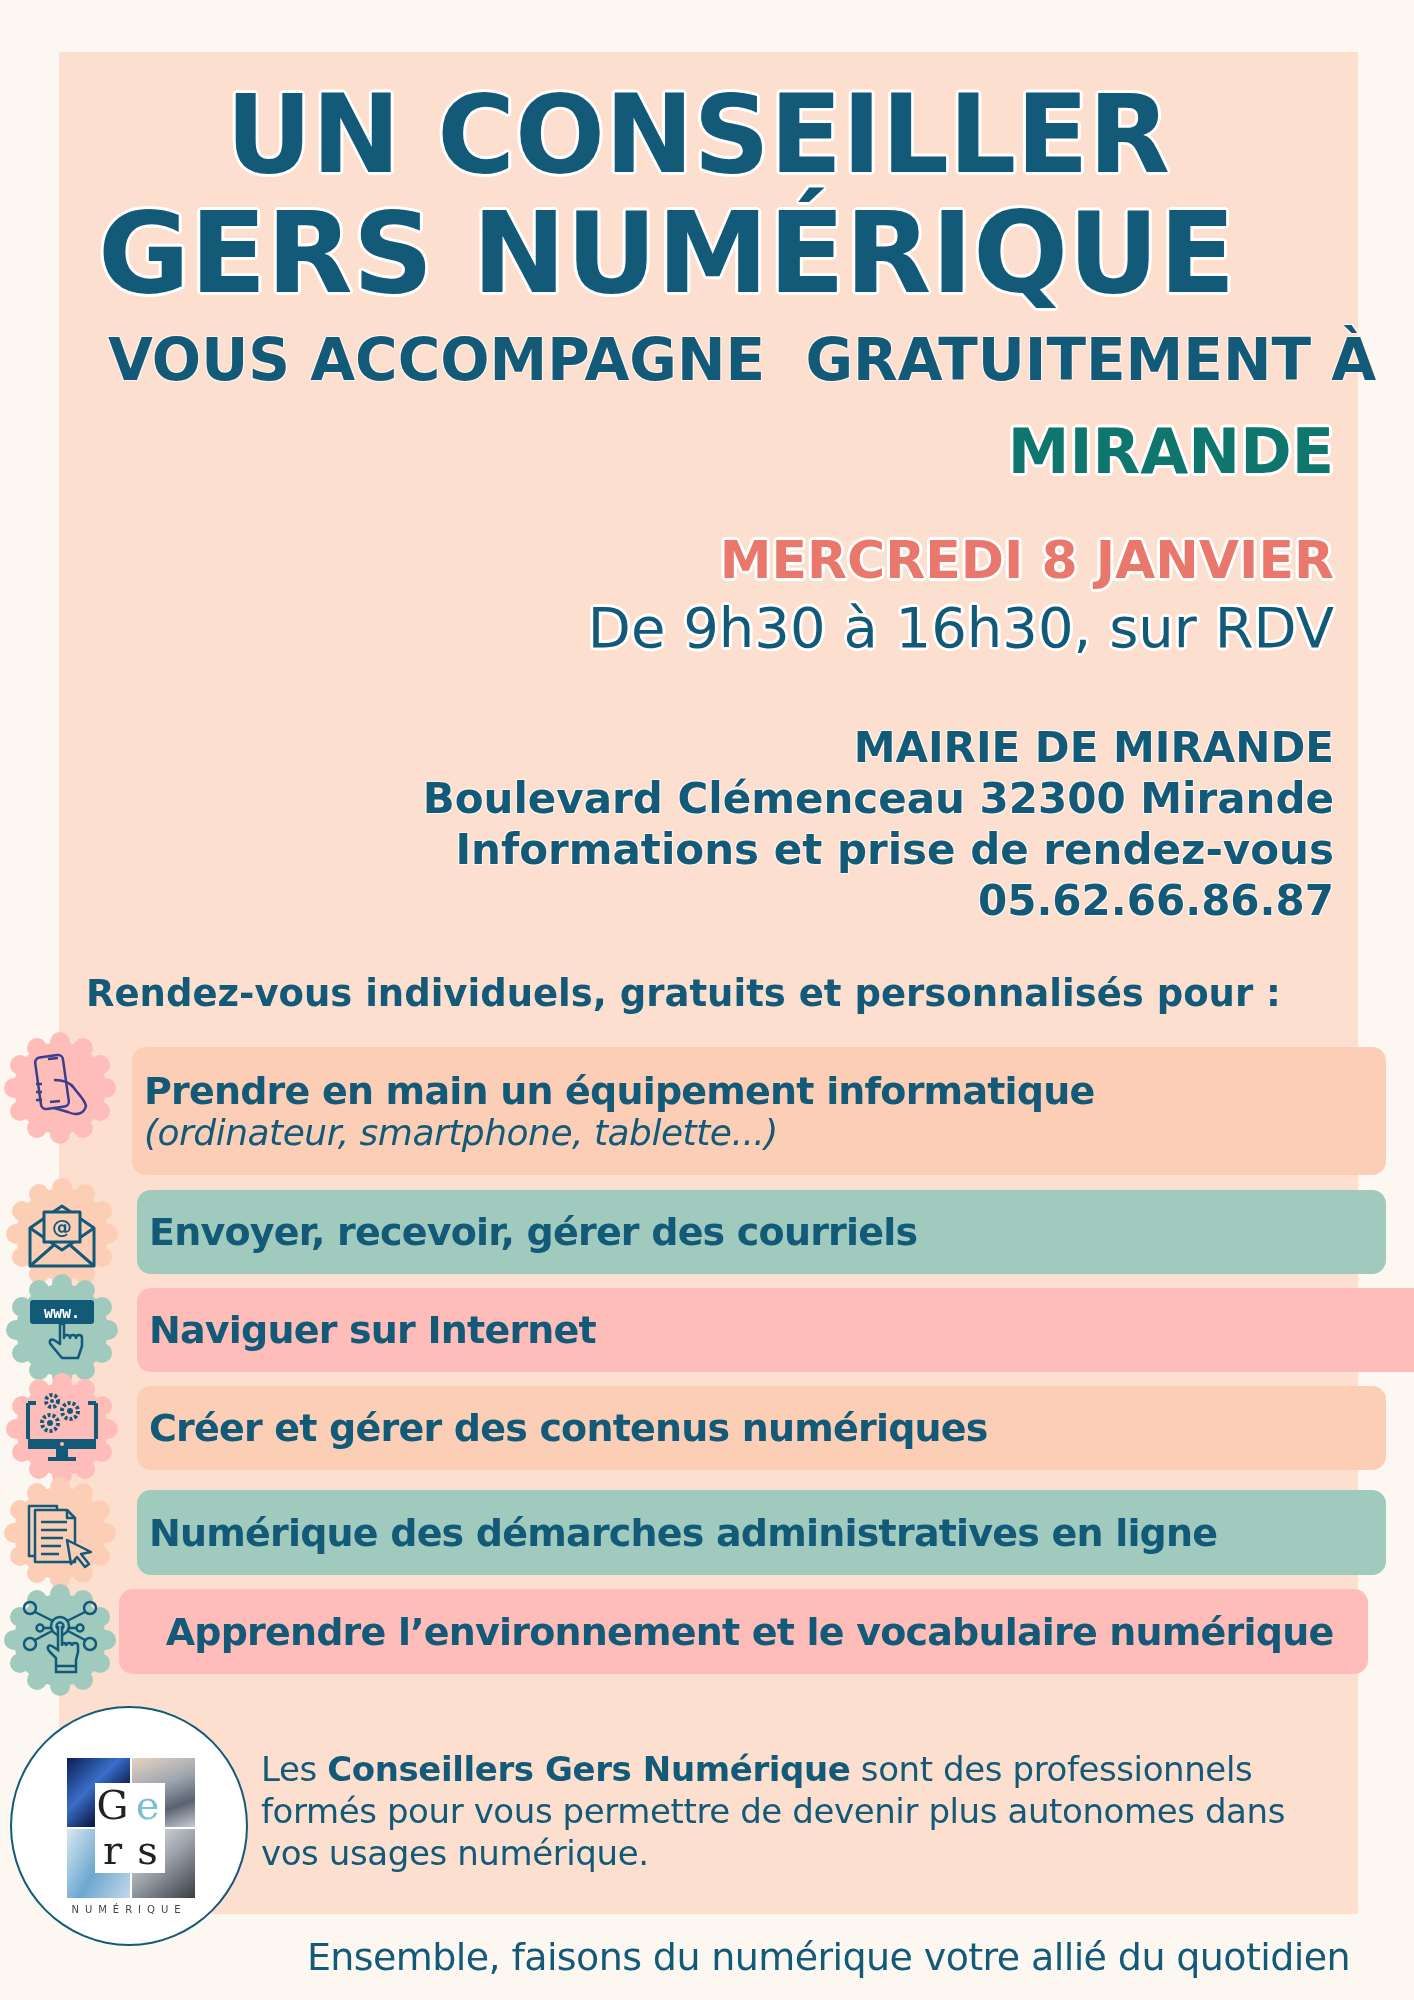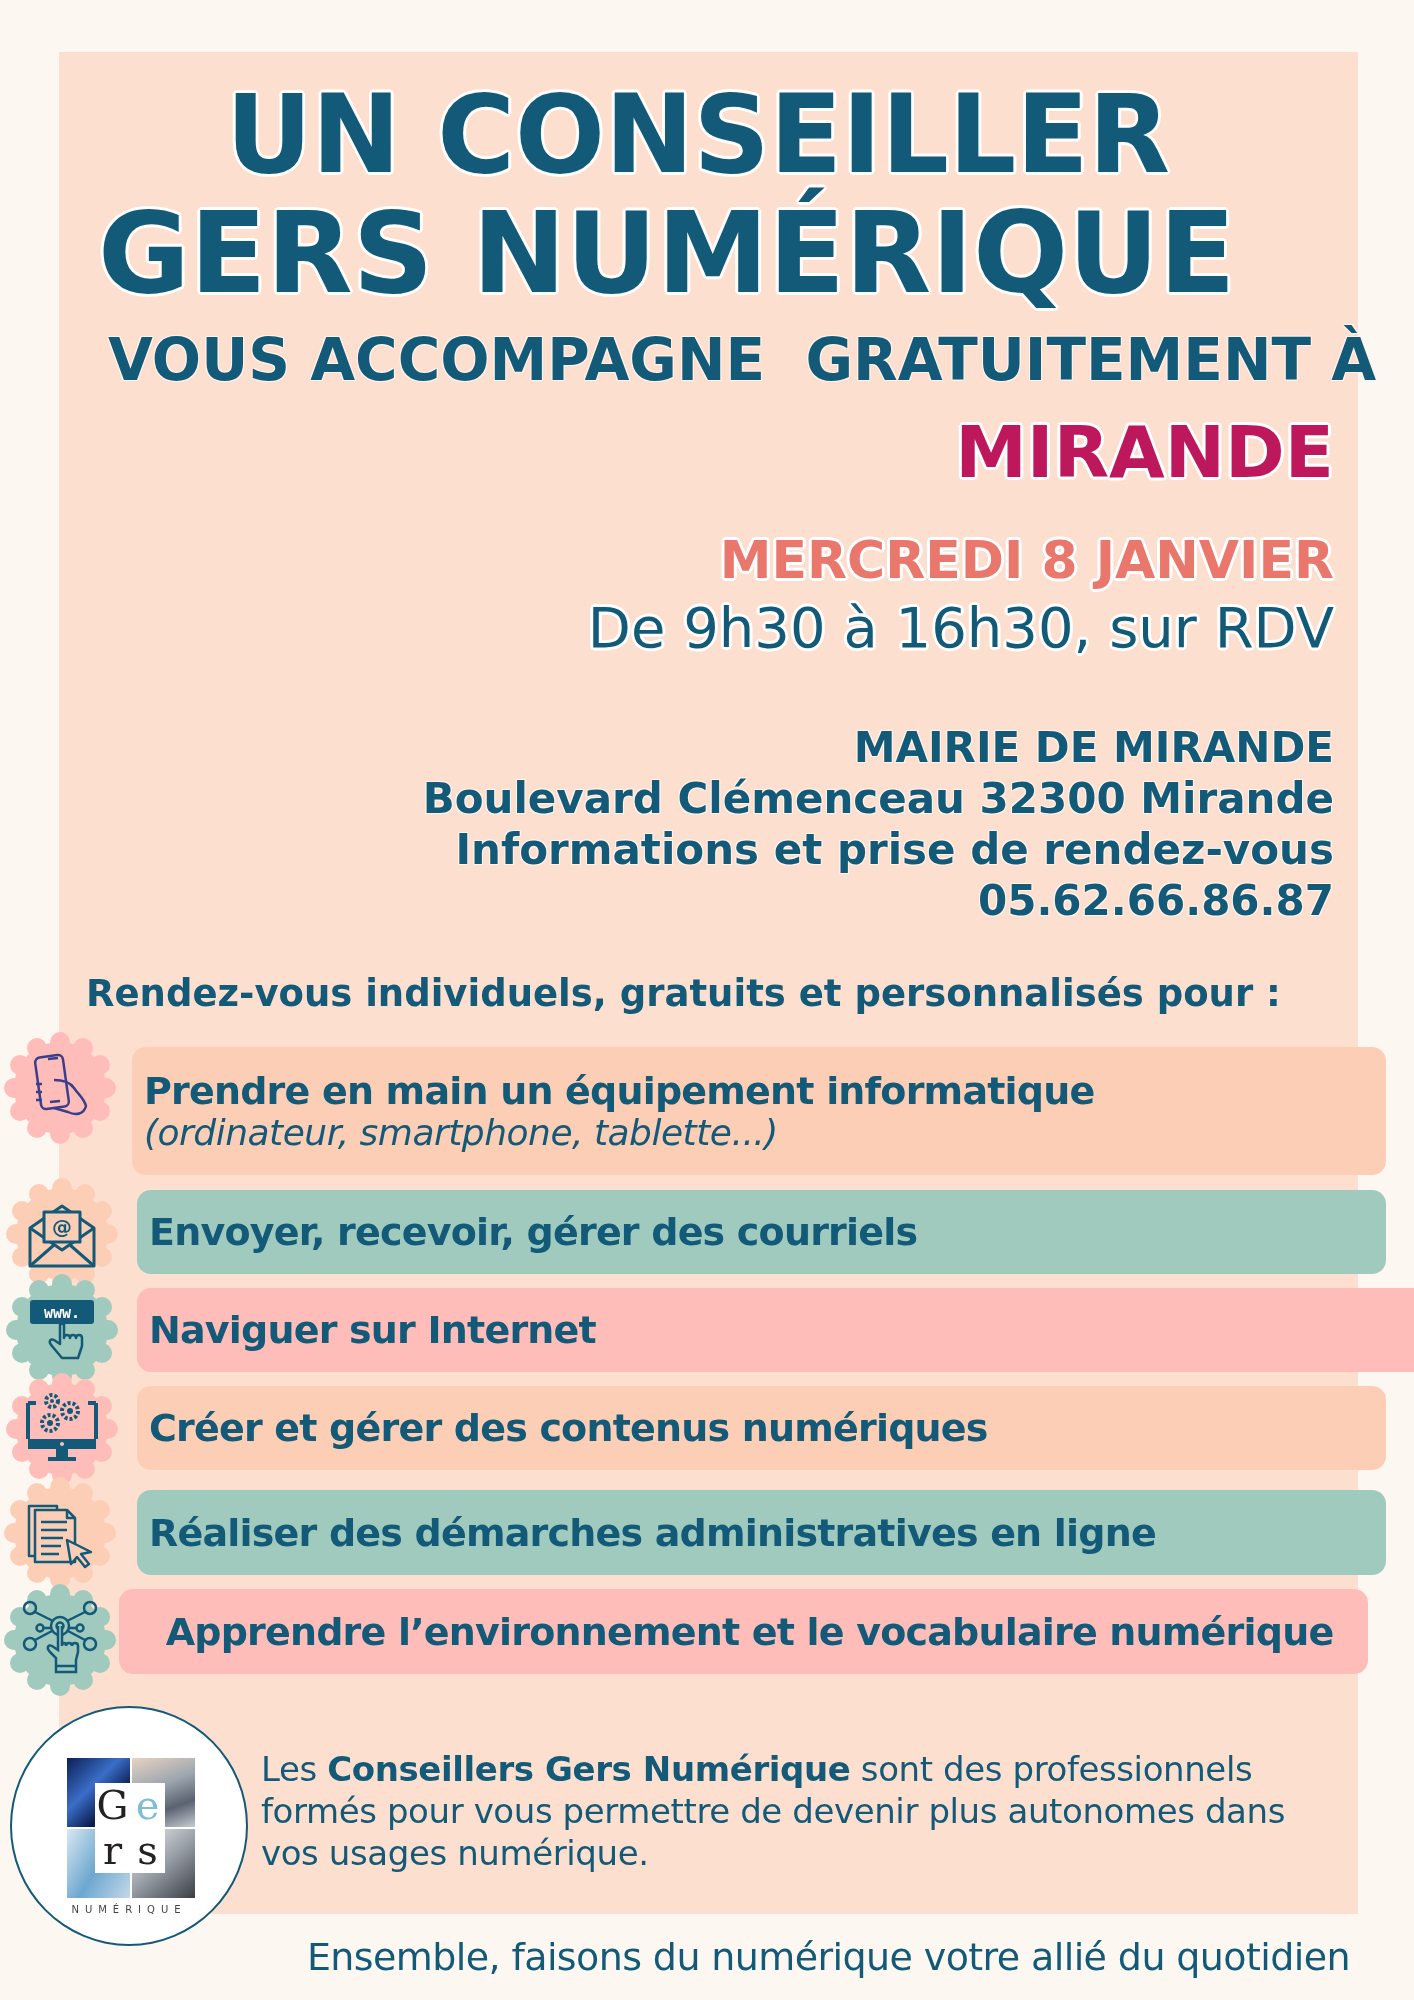--- a/index.html
+++ b/index.html
@@ -9,21 +9,21 @@
     font-family:"DejaVu Sans", "Liberation Sans", sans-serif;
     color:#135A79;
   }
   .panel { position:absolute; left:59px; top:52px; width:1299px; height:1862px; background:#FDDFD0; }
   .abs { position:absolute; white-space:nowrap; }
   .outline { text-shadow: 0 0 2px #fff, 2px 2px 0 #fff, -2px -2px 0 #fff, 2px -2px 0 #fff, -2px 2px 0 #fff, 0 3px 0 #fff, 3px 0 0 #fff, 0 -3px 0 #fff, -3px 0 0 #fff; }
   .outline-thin { text-shadow: 1px 1px 0 #FFF3EA, -1px -1px 0 #FFF3EA, 1px -1px 0 #FFF3EA, -1px 1px 0 #FFF3EA; }
   .h-title1 { left:215px; top:80px; width:1090px; font-weight:bold; font-size:108px; line-height:110px; transform:scaleX(0.98); }
   .h-title2 { left:98px; top:196px; width:1240px; font-weight:bold; font-size:112px; line-height:114px; }
   .h-sub { left:108px; top:330px; width:1228px; font-weight:bold; font-size:58px; line-height:60px; }
-  .h-city { right:80px; top:402px; font-weight:bold; font-size:72px; line-height:100px; color:#be185d; }
+  .h-city { right:80px; top:402px; font-weight:bold; font-size:62px; line-height:100px; color:#0f766e; }
   .h-date { right:80px; top:532px; font-weight:bold; font-size:52px; line-height:56px; color:#EA776C; }
   .h-time { right:80px; top:598px; font-weight:normal; font-size:56px; line-height:60px; }
   .addr { right:80px; top:722px; font-weight:bold; font-size:42px; line-height:51px; text-align:right; }
   .addr div { white-space:nowrap;margin-left:28px; }
   .intro { left:86px; top:972px; width:1230px; font-weight:bold; font-size:37px; line-height:44px; }
   .item { position:absolute; border-radius:14px; display:flex; flex-direction:column; justify-content:center; padding-left:12px; box-sizing:border-box; }
   .item .label { font-weight:bold; font-size:38px; line-height:44px; letter-spacing:-0.8px; white-space:nowrap; }
   .item .sub { font-style:italic; font-size:36px; line-height:40px; font-weight:normal; white-space:nowrap; letter-spacing:-0.5px; }
   .badge { position:absolute; width:112px; height:112px; display:flex; align-items:center; justify-content:center; }
   .badge svg.bg { position:absolute; left:0; top:0; }
@@ -71,21 +71,21 @@
 <div class="item" style="left:137px; top:1190px; width:1249px; height:84px; background:#A0CABD;">
   <span class="label">Envoyer, recevoir, gérer des courriels</span>
 </div>
 <div class="item" style="left:137px; top:1288px; width:1313px; height:84px; background:#FFBDB9;">
   <span class="label">Naviguer sur Internet</span>
 </div>
 <div class="item" style="left:137px; top:1386px; width:1249px; height:84px; background:#FDCEB6;">
   <span class="label">Créer et gérer des contenus numériques</span>
 </div>
 <div class="item" style="left:137px; top:1490px; width:1249px; height:85px; background:#A0CABD;">
-  <span class="label">Réaliser des démarches administratives en ligne</span>
+  <span class="label">Numérique des démarches administratives en ligne</span>
 </div>
 <div class="item" style="left:119px; top:1589px; width:1249px; height:85px; background:#FFBDB9;align-items:center;">
   <span class="label">Apprendre l’environnement et le vocabulaire numérique</span>
 </div>
 
 <div class="badge" style="left:4px; top:1032px;">
   <svg class="bg" width="112" height="112" viewBox="0 0 112 112">
     <g fill="#FFBDB9">
         <circle cx="56" cy="56" r="46"></circle>
     <circle cx="56" cy="10" r="10"></circle>

